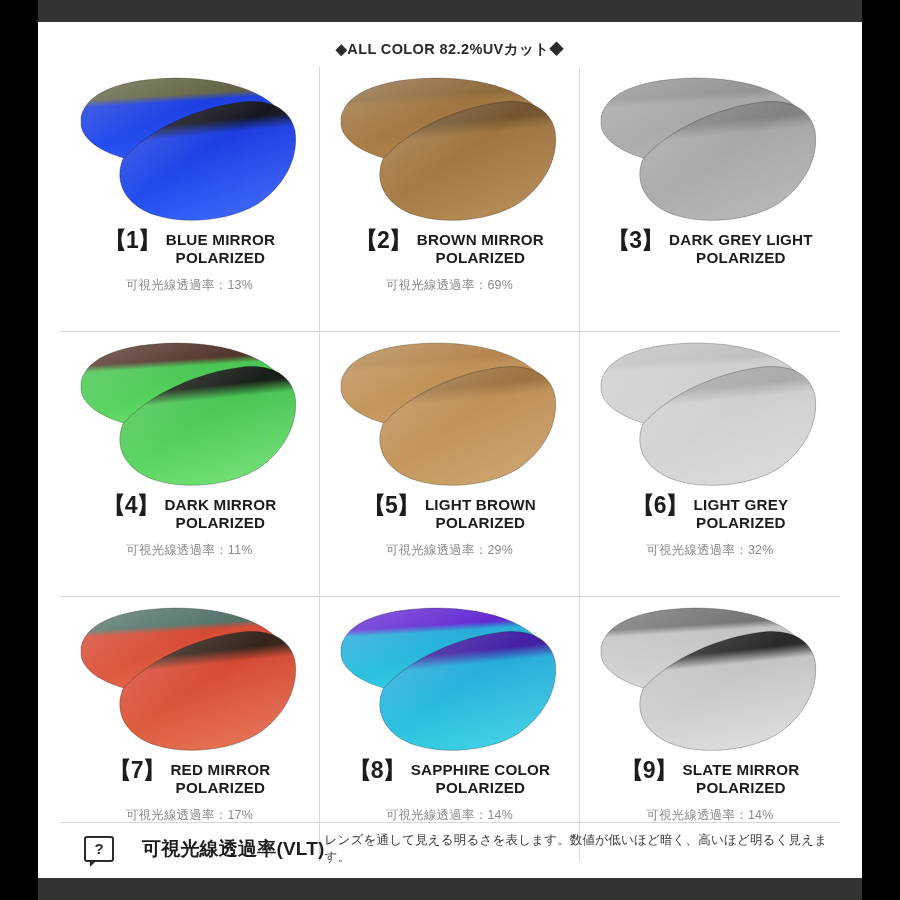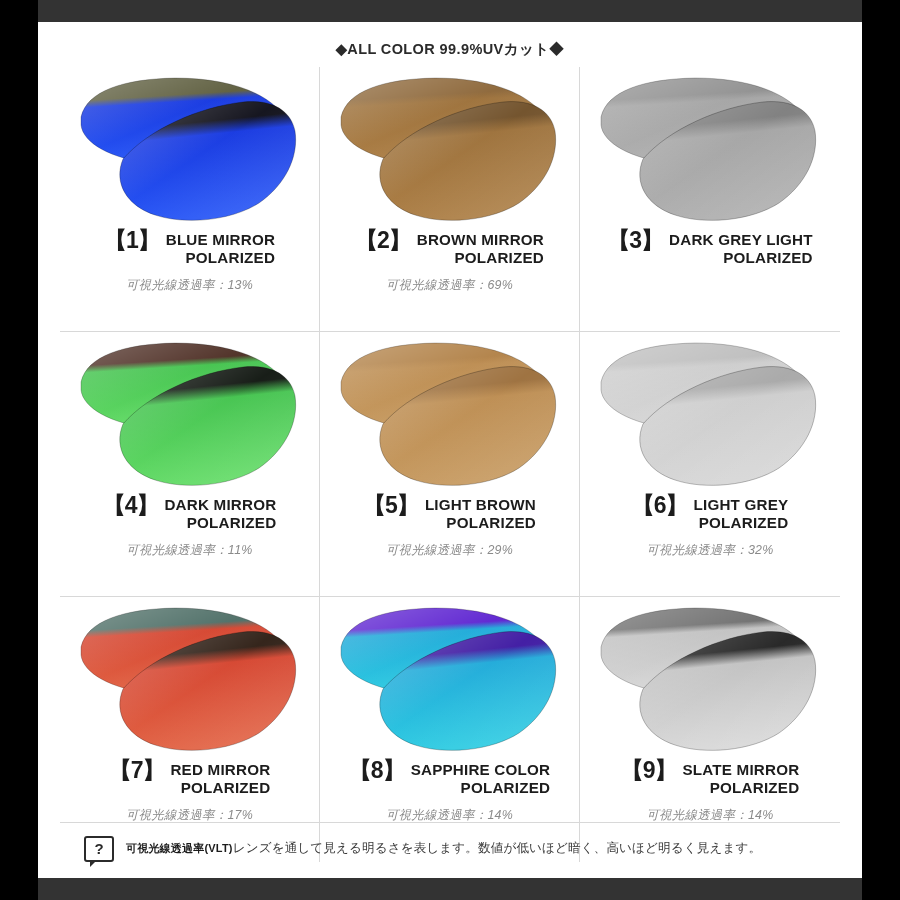--- a/index.html
+++ b/index.html
@@ -121,28 +121,27 @@
     letter-spacing: -1px;
     flex: 0 0 auto;
     margin-top: -1px;
   }
   .nm {
     font-size: 15.2px;
     font-weight: bold;
     color: #1c1c1c;
     line-height: 18px;
     letter-spacing: 0.2px;
-    text-align: right;
+    text-align: center;
   }
   .vlt {
     margin-top: 10px;
     font-size: 12.4px;
     color: #8a8a8a;
     letter-spacing: 0.3px;
-    font-style: italic;
   }
 
   
   .note {
     position: absolute;
     left: 22px;
     right: 22px;
     top: 800px;
     height: 46px;
     border-top: 1px solid #d8d8d8;
@@ -171,45 +170,46 @@
     content: "";
     position: absolute;
     left: 4px;
     bottom: -7px;
     width: 0;
     height: 0;
     border-left: 6px solid #2b2b2b;
     border-bottom: 6px solid transparent;
   }
   .note-title {
-    font-size: 11px;
+    font-size: 19px;
     font-weight: bold;
     color: #1c1c1c;
     letter-spacing: 0.2px;
     flex: 0 0 auto;
+    margin-left: 16px;
   }
   .note-body {
     font-size: 12.6px;
     color: #3a3a3a;
     letter-spacing: 0.1px;
   }
 </style>
 </head>
 <body>
 
 <div class="page">
 
   <div class="bar bar-top"></div>
   <div class="bar bar-bottom"></div>
   <div class="rail rail-left"></div>
   <div class="rail rail-right"></div>
 
   <div class="inner">
 
-    <div class="headline">◆ALL COLOR 99.9%UVカット◆</div>
+    <div class="headline">◆ALL COLOR 82.2%UVカット◆</div>
 
     <div class="grid" id="grid">
         <div class="cell">
           <div class="lens-art">
             <svg width="238" height="162" viewBox="0 0 238 162">
     <defs>
       <linearGradient id="back_g0" x1="0" y1="0" x2="0.15" y2="1">
         <stop offset="0%" stop-color="#5a5a3a"></stop>
         <stop offset="26%" stop-color="#5a5a3a"></stop>
         <stop offset="34%" stop-color="#1033e0"></stop>

